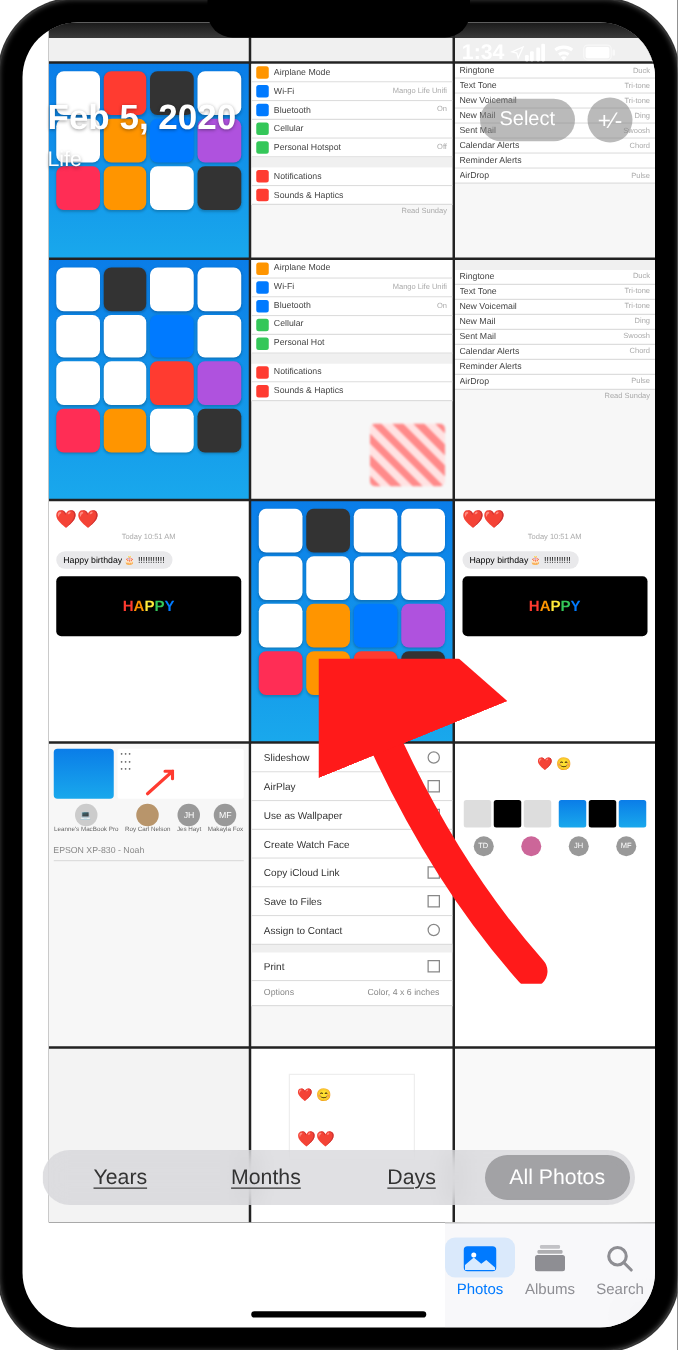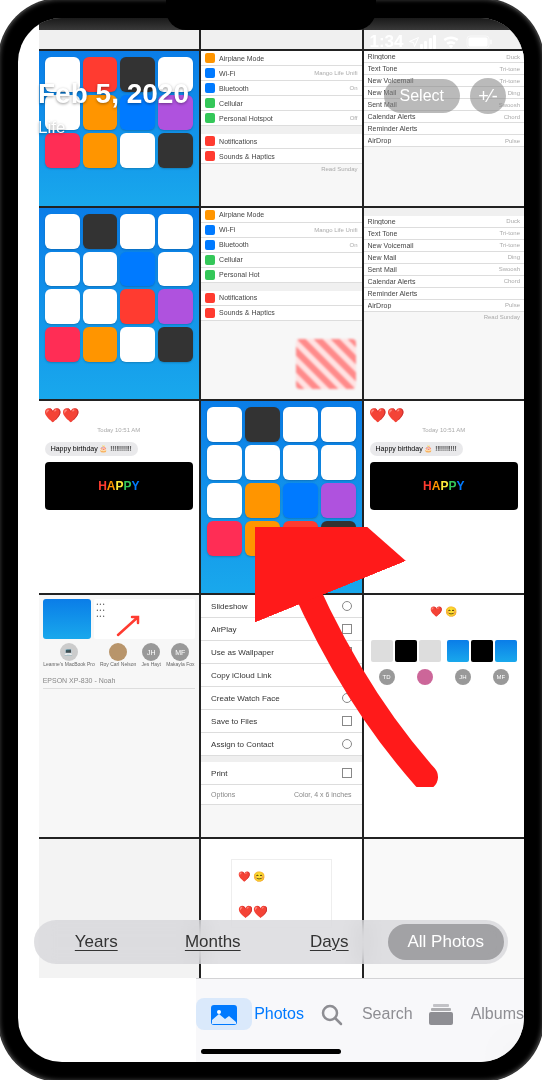--- a/index.html
+++ b/index.html
@@ -57,21 +57,21 @@
     .mini-box.blue { background: linear-gradient(#0a7de8,#19a8ec); }
     
     .red-arrow { position: absolute; top: 53%; right: 10%; width: 220px; height: 260px; pointer-events: none; z-index: 30; }
     .red-arrow svg { width: 100%; height: 100%; }
     
     .view-switcher { position: absolute; bottom: 98px; left: 16px; right: 16px; background: rgba(210,210,214,.68); backdrop-filter: blur(10px); border-radius: 22px; display: flex; padding: 4px; z-index: 50; }
     .view-tab { flex: 1; text-align: center; padding: 8px 4px; font-size: 17px; color: #333; font-weight: 500; text-decoration: underline; text-underline-offset: 3px; border-radius: 18px; }
     .view-tab.active { background: rgba(120,120,124,.6); color: #fff; text-decoration: none; }
     
     .tab-bar { height: 84px; background: rgba(248,248,250,.94); backdrop-filter: blur(20px); border-top: 0.5px solid rgba(0,0,0,.15); display: flex; z-index: 60; padding-bottom: 14px; }
-    .tab-item { flex: 1; display: flex; flex-direction: row; align-items: center; justify-content: center; gap: 2px; color: #8e8e93; font-size: 16px; }
+    .tab-item { flex: 1; display: flex; flex-direction: column; align-items: center; justify-content: center; gap: 2px; color: #8e8e93; font-size: 12px; }
     .tab-item.active { color: #007aff; }
     .tab-item.active .tab-icon-bg { background: rgba(0,122,255,.12); }
     .tab-icon-bg { padding: 4px 14px; border-radius: 8px; display: flex; }
     .tab-icon { width: 28px; height: 24px; }
     .home-indicator { position: absolute; bottom: 8px; left: 50%; transform: translateX(-50%); width: 140px; height: 5px; background: #000; border-radius: 3px; z-index: 70; }
   </style>
 </head>
 <body>
 
 <div class="device-frame">
@@ -375,26 +375,26 @@
           </div>
         <div class="arow">
             <span>AirPlay</span>
             <span class="aicon"></span>
           </div>
         <div class="arow">
             <span>Use as Wallpaper</span>
             <span class="aicon"></span>
           </div>
         <div class="arow">
+            <span>Create Watch Face</span>
+            <span class="aicon" style="border-radius:50%"></span>
+          </div>
+        <div class="arow">
             <span>Copy iCloud Link</span>
             <span class="aicon"></span>
-          </div>
-        <div class="arow">
-            <span>Create Watch Face</span>
-            <span class="aicon" style="border-radius:50%"></span>
           </div>
         <div class="arow">
             <span>Save to Files</span>
             <span class="aicon"></span>
           </div>
         <div class="arow">
             <span>Assign to Contact</span>
             <span class="aicon" style="border-radius:50%"></span>
           </div>
         <div class="arow print-row">
@@ -458,33 +458,33 @@
               <rect x="2" y="4" width="24" height="18" rx="2" fill="none" stroke="currentColor" stroke-width="2"></rect>
               <circle cx="9" cy="10" r="2" fill="#fff"></circle>
               <path d="M2 18 l7-6 6 5 4-3 7 6 v2 H2z" fill="#fff" opacity=".85"></path>
             </svg>
           </div>
         <span>Photos</span>
       </div>
       <div class="tab-item">
         <div class="tab-icon-bg">
             <svg class="tab-icon" viewBox="0 0 28 24">
-              <circle cx="12" cy="11" r="7" fill="none" stroke="currentColor" stroke-width="2.5"></circle>
-              <line x1="17" y1="16" x2="23" y2="22" stroke="currentColor" stroke-width="2.5" stroke-linecap="round"></line>
-            </svg>
-          </div>
-        <span>Search</span>
-      </div>
-      <div class="tab-item">
-        <div class="tab-icon-bg">
-            <svg class="tab-icon" viewBox="0 0 28 24">
               <rect x="6" y="2" width="16" height="3" rx="1" fill="currentColor" opacity=".5"></rect>
               <rect x="4" y="6" width="20" height="3" rx="1" fill="currentColor" opacity=".7"></rect>
               <rect x="2" y="10" width="24" height="13" rx="2" fill="currentColor"></rect>
             </svg>
           </div>
         <span>Albums</span>
       </div>
+      <div class="tab-item">
+        <div class="tab-icon-bg">
+            <svg class="tab-icon" viewBox="0 0 28 24">
+              <circle cx="12" cy="11" r="7" fill="none" stroke="currentColor" stroke-width="2.5"></circle>
+              <line x1="17" y1="16" x2="23" y2="22" stroke="currentColor" stroke-width="2.5" stroke-linecap="round"></line>
+            </svg>
+          </div>
+        <span>Search</span>
+      </div>
     </div>
 
     <div class="home-indicator"></div>
   </div>
 </div>
 
 </body></html>

